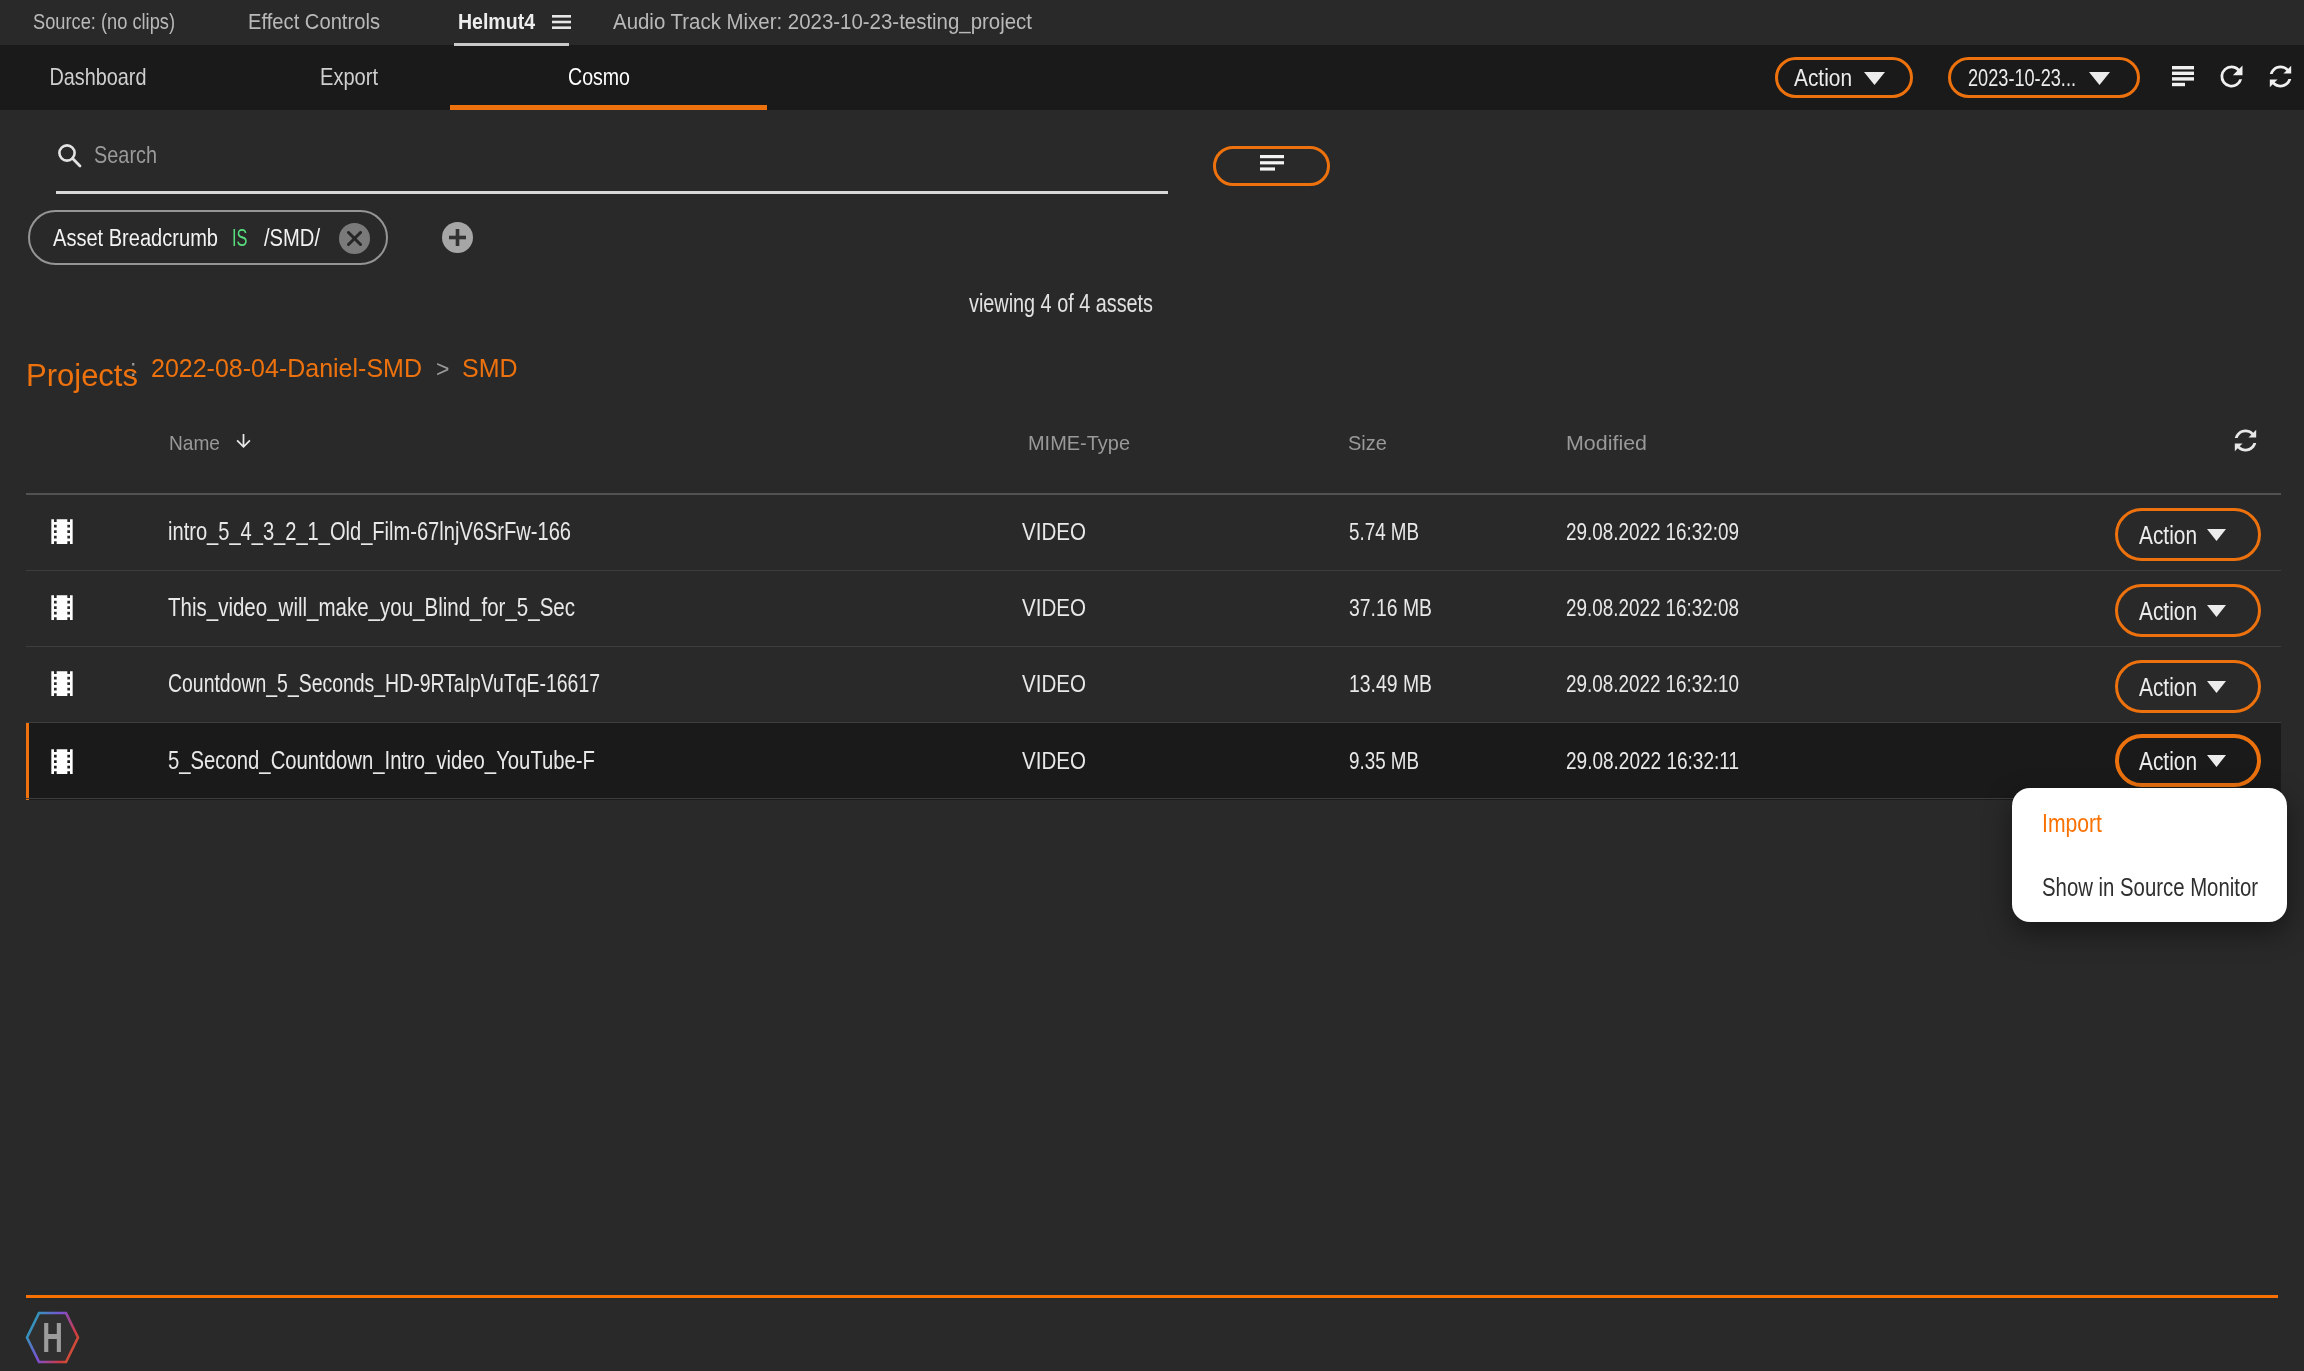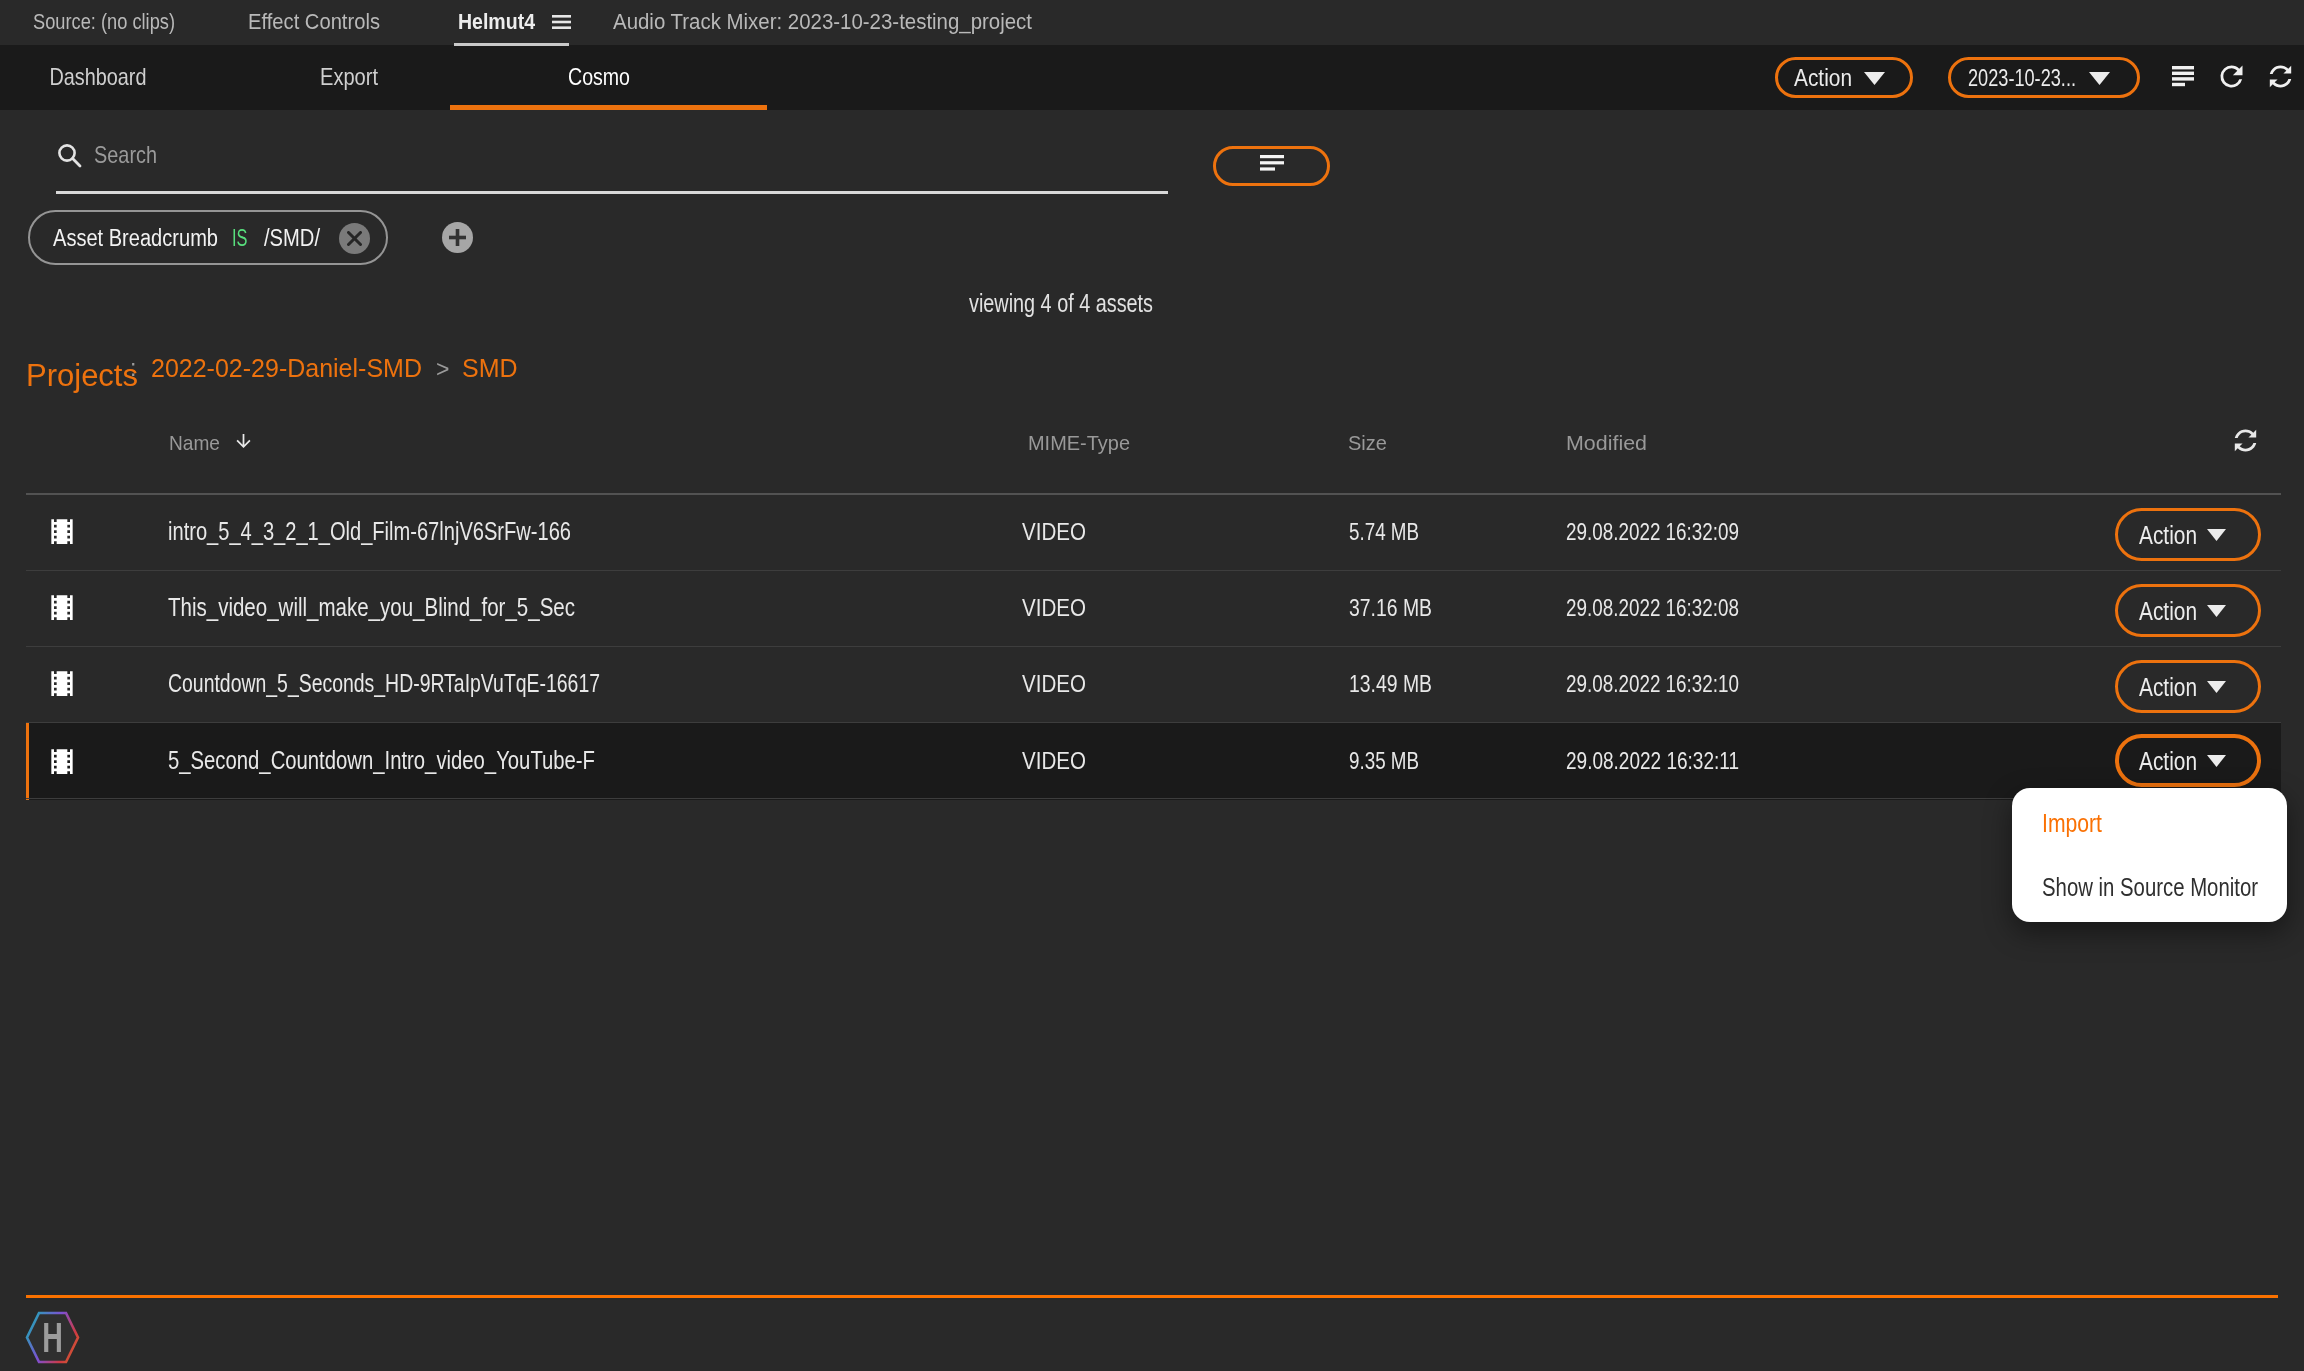--- a/index.html
+++ b/index.html
@@ -154,21 +154,21 @@
 <div class="abs" style="left:442px; top:222px; width:31px; height:31px; border-radius:50%; background:#a6a6a6;"></div>
 <svg class="abs" style="left:448px; top:228px;" width="19" height="19" viewBox="0 0 19 19">
   <line x1="9.5" y1="1" x2="9.5" y2="18" stroke="#333333" stroke-width="3.6"></line>
   <line x1="1" y1="9.5" x2="18" y2="9.5" stroke="#333333" stroke-width="3.6"></line>
 </svg>
 
 <span class="tc" id="s_viewing" style="left:1061px; top:303px; color:#e2e2e2; font-size:25px;">viewing 4 of 4 assets</span>
 
 <span class="t orange" id="s_bc1" style="left:26px; top:376px; font-size:31px;">Projects</span>
 <span class="t" id="s_bcsep1" style="left:130px; top:368px; color:#9a9a9a; font-size:23px;">:</span>
-<span class="t orange" id="s_bc2" style="left:151px; top:368px; font-size:25px;">2022-02-29-Daniel-SMD</span>
+<span class="t orange" id="s_bc2" style="left:151px; top:368px; font-size:25px;">2022-08-04-Daniel-SMD</span>
 <span class="t" id="s_bcsep2" style="left:436px; top:369px; color:#9a9a9a; font-size:23px;">&gt;</span>
 <span class="t orange" id="s_bc3" style="left:462px; top:368px; font-size:25px;">SMD</span>
 
 <span class="t hdr" id="s_hname" style="left:169px; top:443px;">Name</span>
 <svg class="abs" style="left:233px; top:430px;" width="21" height="22" viewBox="0 0 24 24" fill="#e8e8e8">
   <path d="M20 12l-1.41-1.41L13 16.17V4h-2v12.17l-5.58-5.59L4 12l8 8 8-8z"></path>
 </svg>
 <span class="t hdr" id="s_hmime" style="left:1028px; top:443px;">MIME-Type</span>
 <span class="t hdr" id="s_hsize" style="left:1348px; top:443px;">Size</span>
 <span class="t hdr" id="s_hmod" style="left:1566px; top:443px;">Modified</span>

